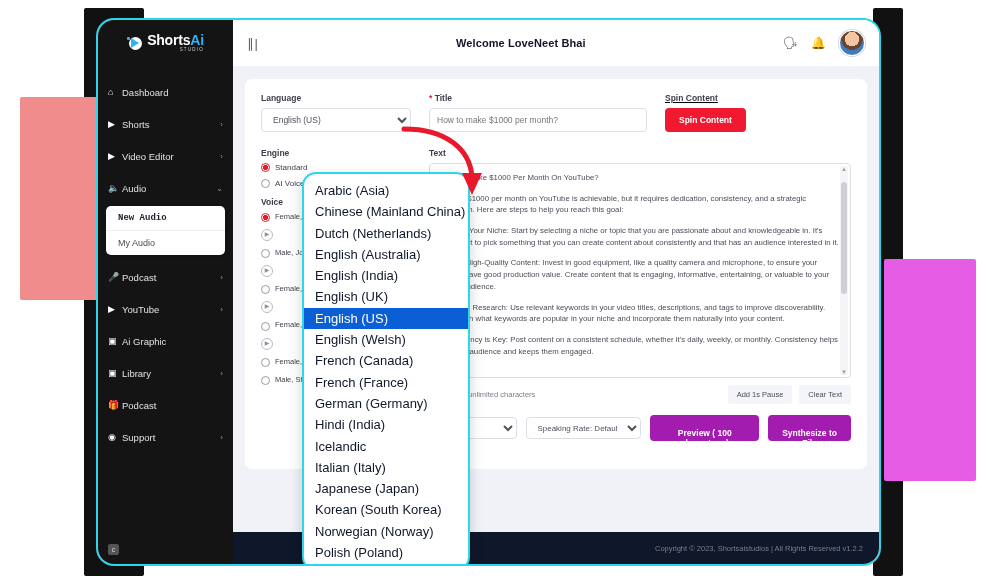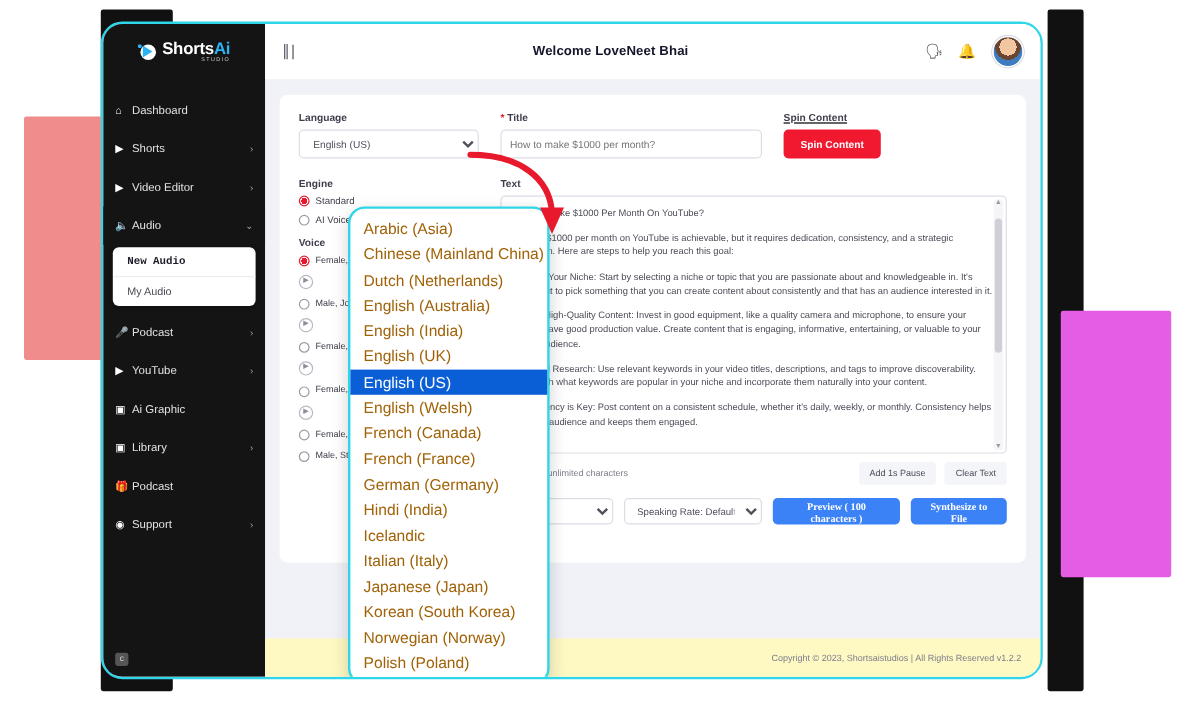--- a/index.html
+++ b/index.html
@@ -10,21 +10,21 @@
   }
   
   .deco{position:absolute;z-index:0;}
   #deco-pink{left:20px;top:97px;width:106px;height:203px;background:#F08C8C;border-radius:2px;}
   #deco-magenta{left:884px;top:259px;width:92px;height:222px;background:#E55CE5;border-radius:2px;}
   #deco-black-left{left:84px;top:8px;width:60px;height:568px;background:#111111;border-radius:2px;}
   #deco-black-right{left:873px;top:8px;width:30px;height:568px;background:#111111;border-radius:2px;}
 
   
   #app-window{
-    position:absolute;left:84px;top:18px;width:785px;height:548px;
+    position:absolute;left:96px;top:18px;width:785px;height:548px;
     border:2px solid #2FD5E8;border-radius:18px;background:#F1F2F7;
     overflow:hidden;z-index:2;
     box-sizing:border-box;
   }
   
   #sidebar{
     position:absolute;left:0;top:0;width:135px;height:100%;
     background:#141414;color:#d8d8d8;
   }
   #logo-area{height:46px;display:flex;align-items:center;justify-content:center;}
@@ -148,40 +148,40 @@
     padding:5px 9px;margin-left:7px;cursor:pointer;font-family:"Liberation Sans",sans-serif;
   }
   .ctl-row{display:flex;align-items:center;gap:9px;margin-top:11px;}
   select.small-ctl{
     height:22px;border:1px solid #dcdee6;border-radius:4px;font-size:8px;color:#51515e;
     padding:0 6px;background:#fff;font-family:"Liberation Sans",sans-serif;outline:none;
   }
   #pitch-select{width:108px;}
   #speaking-rate-select{width:115px;}
   .red-btn{
-    background:#3b82f6;border:none;border-radius:4px;color:#fff;font-size:8.5px;
-    font-weight:bold;height:22px;padding:2px 13px;cursor:pointer;
-    font-family:Liberation Serif, serif;
+    background:#a21caf;border:none;border-radius:4px;color:#fff;font-size:8.5px;
+    font-weight:bold;height:22px;padding:13px 13px;cursor:pointer;
+    font-family:Liberation Sans, sans-serif;
   }
 
   
   #footer{
-    height:32px;background:#fef9c3;display:flex;align-items:center;justify-content:flex-end;
+    height:32px;background:#0f172a;display:flex;align-items:center;justify-content:flex-end;
     padding-right:16px;font-size:7.5px;color:#7d7d8a;flex:0 0 32px;
   }
 
   
   #language-dropdown{
     position:absolute;left:204px;top:152px;width:168px;
     background:#ffffff;border:2px solid #2FD5E8;border-radius:14px;
     padding:6px 0 6px 0;z-index:40;box-sizing:border-box;
     box-shadow:0 5px 14px rgba(0,0,0,.18);
   }
   .dd-option{
-    font-size:13px;color:#a16207;padding:1px 0 1px 11px;line-height:19.3px;
+    font-size:13px;color:#0f172a;padding:1px 0 1px 11px;line-height:19.3px;
     white-space:nowrap;cursor:pointer;
   }
   .dd-option.selected{background:#0B5FD6;color:#ffffff;}
 
   
   #red-arrow{position:absolute;left:302px;top:103px;z-index:45;pointer-events:none;}
 </style>
 </head>
 <body>
 

